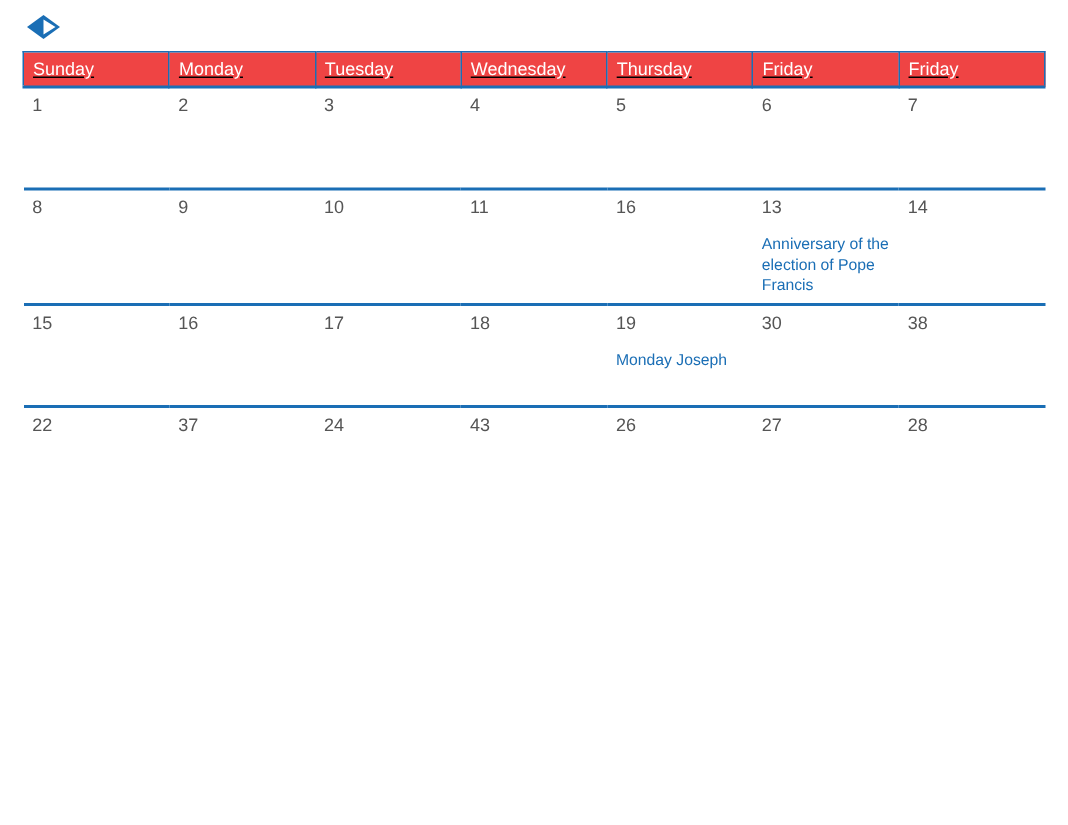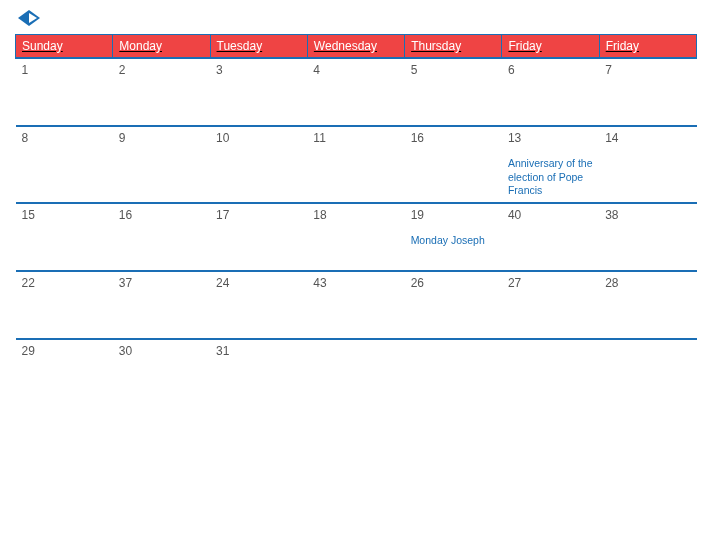--- a/index.html
+++ b/index.html
@@ -187,21 +187,21 @@
             <span class="day-num">17</span>
           </td>
           <td>
             <span class="day-num">18</span>
           </td>
           <td>
             <span class="day-num">19</span>
             <div class="event">Monday Joseph</div>
           </td>
           <td>
-            <span class="day-num">40</span>
+            <span class="day-num">30</span>
           </td>
           <td>
             <span class="day-num">38</span>
           </td>
         </tr>
         <tr>
           <td>
             <span class="day-num">22</span>
           </td>
           <td>
@@ -215,31 +215,16 @@
           </td>
           <td>
             <span class="day-num">26</span>
           </td>
           <td>
             <span class="day-num">27</span>
           </td>
           <td>
             <span class="day-num">28</span>
           </td>
-        </tr>
-        <tr>
-          <td>
-            <span class="day-num">29</span>
-          </td>
-          <td>
-            <span class="day-num">30</span>
-          </td>
-          <td>
-            <span class="day-num">31</span>
-          </td>
-          <td></td>
-          <td></td>
-          <td></td>
-          <td></td>
         </tr>
       </tbody>
   </table>
 </div>
 
 </body></html>

